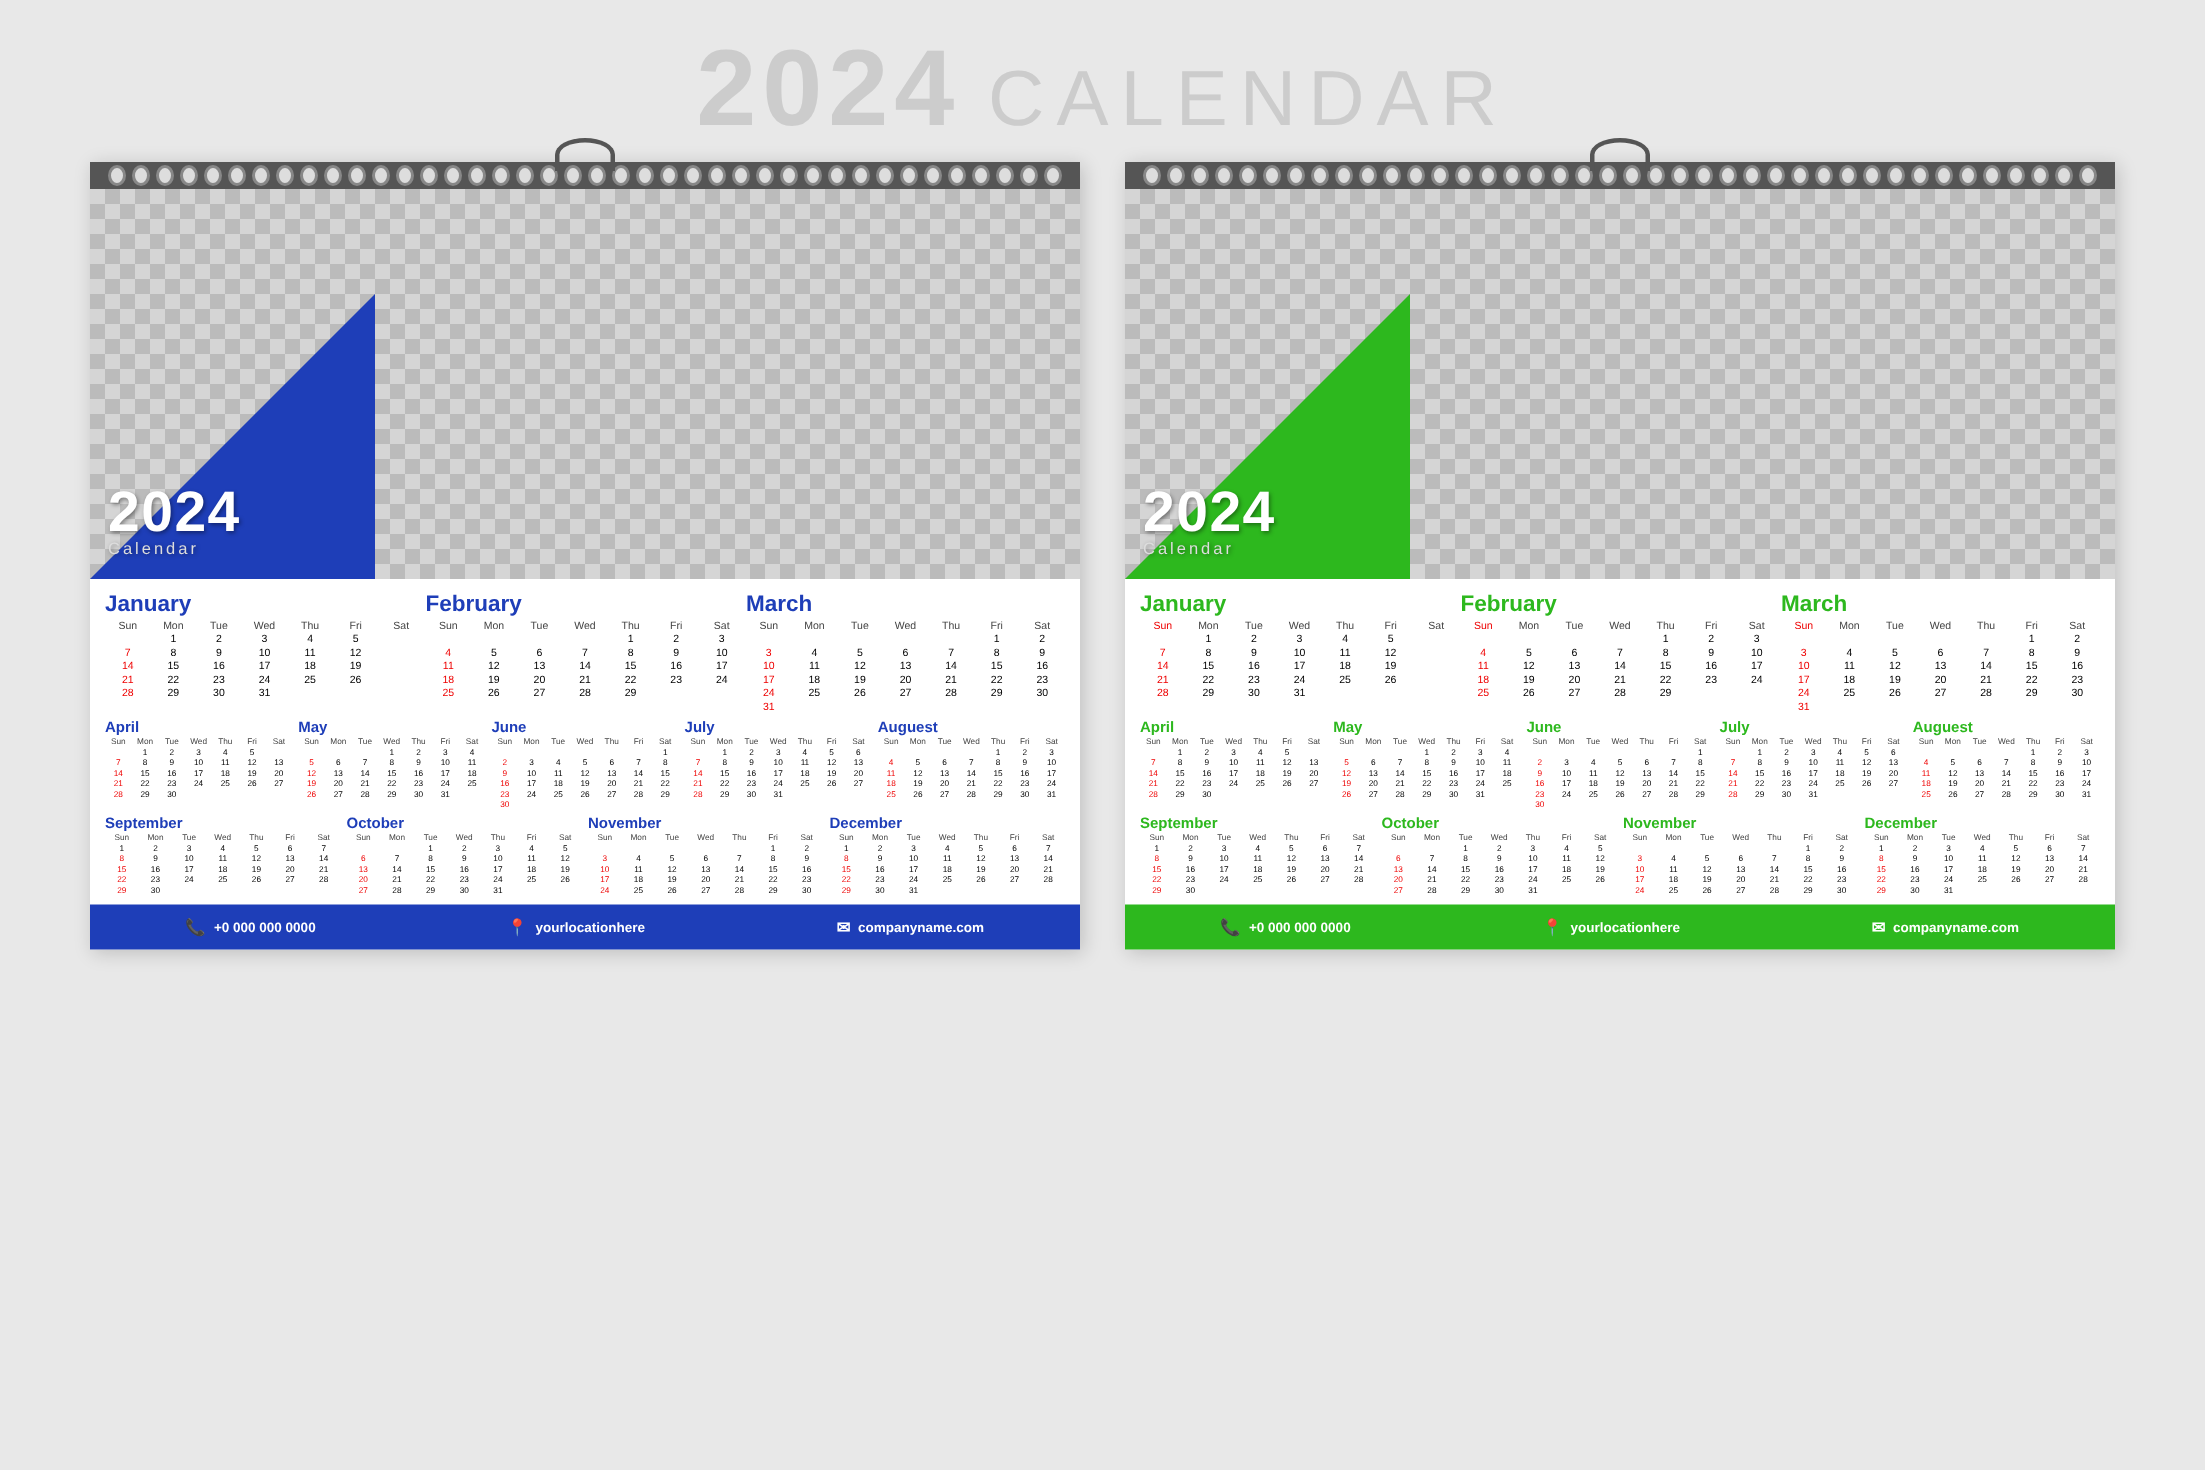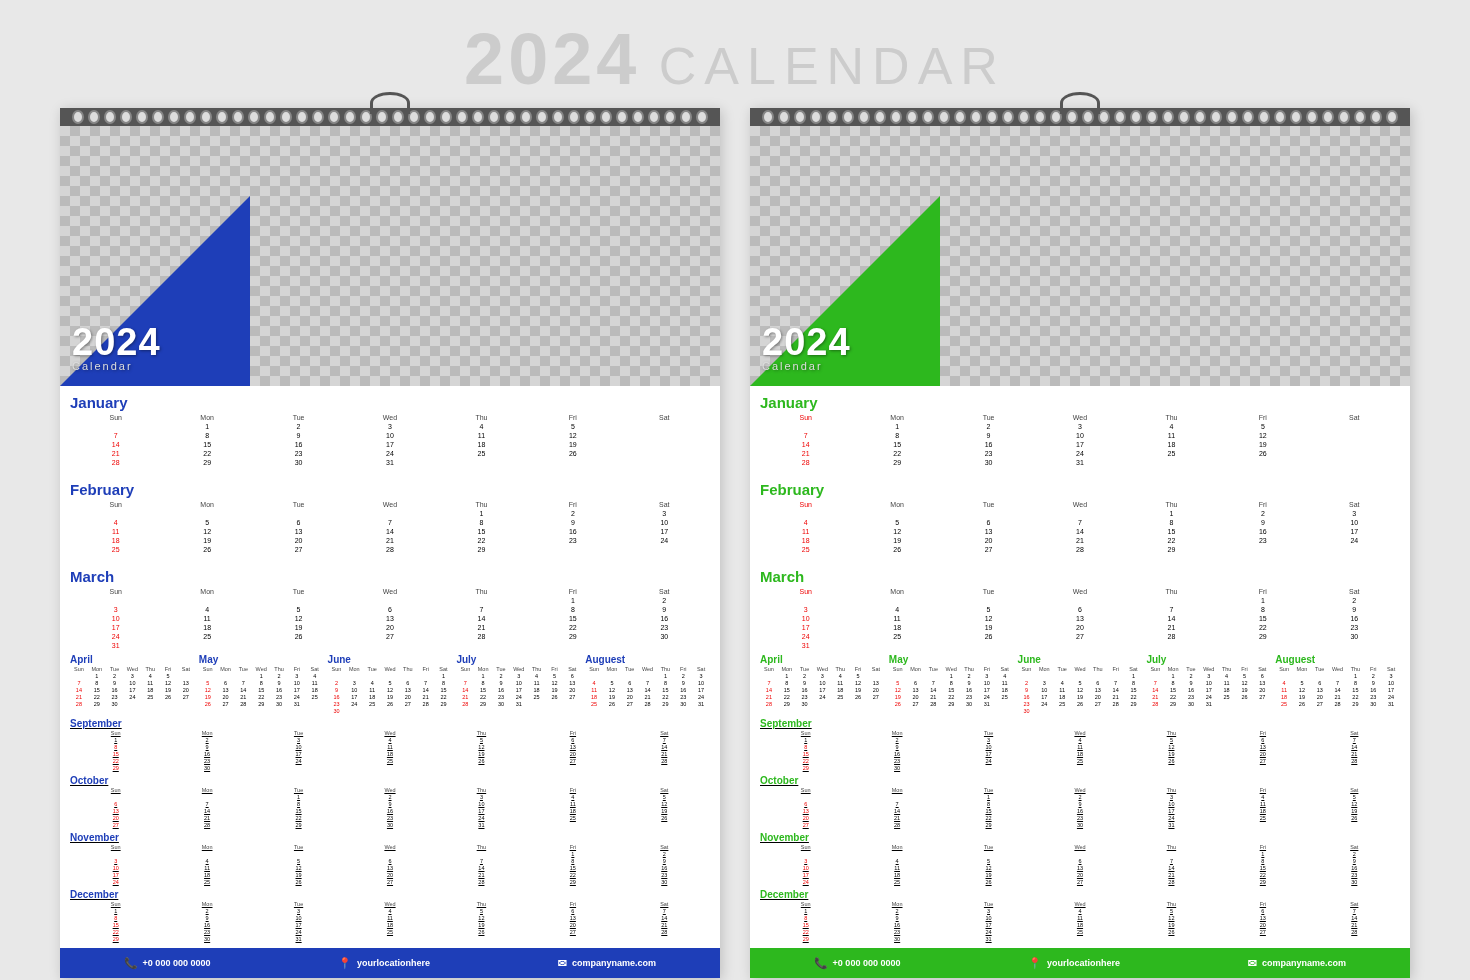--- a/index.html
+++ b/index.html
@@ -133,22 +133,22 @@
       color: #ddd;
     }
     
     .cal-body {
       padding: 8px 10px 2px 10px;
       flex: 1;
     }
     
     .top-months {
       display: flex;
-      flex-direction: column;
-      gap: 14px;
+      flex-direction: row;
+      gap: 1px;
       margin-bottom: 4px;
     }
     .month-block {
       flex: 1;
     }
     .month-name {
       font-size: 15px;
       font-weight: 700;
       margin-bottom: 2px;
     }
@@ -198,24 +198,23 @@
       display: grid;
       grid-template-columns: repeat(7, 1fr);
       font-size: 5.5px;
       text-align: center;
     }
     .day-grid-sm span { padding: 0.5px 0; }
     .day-grid-sm .sun { color: #e00; }
     
     .bot-months {
       display: flex;
-      flex-direction: column;
+      flex-direction: row;
       gap: 4px;
       margin-bottom: 4px;
-      text-decoration: underline;
     }
     
     .footer-bar {
       height: 30px;
       display: flex;
       align-items: center;
       justify-content: space-around;
       font-size: 9px;
       color: #fff;
       font-weight: 600;

